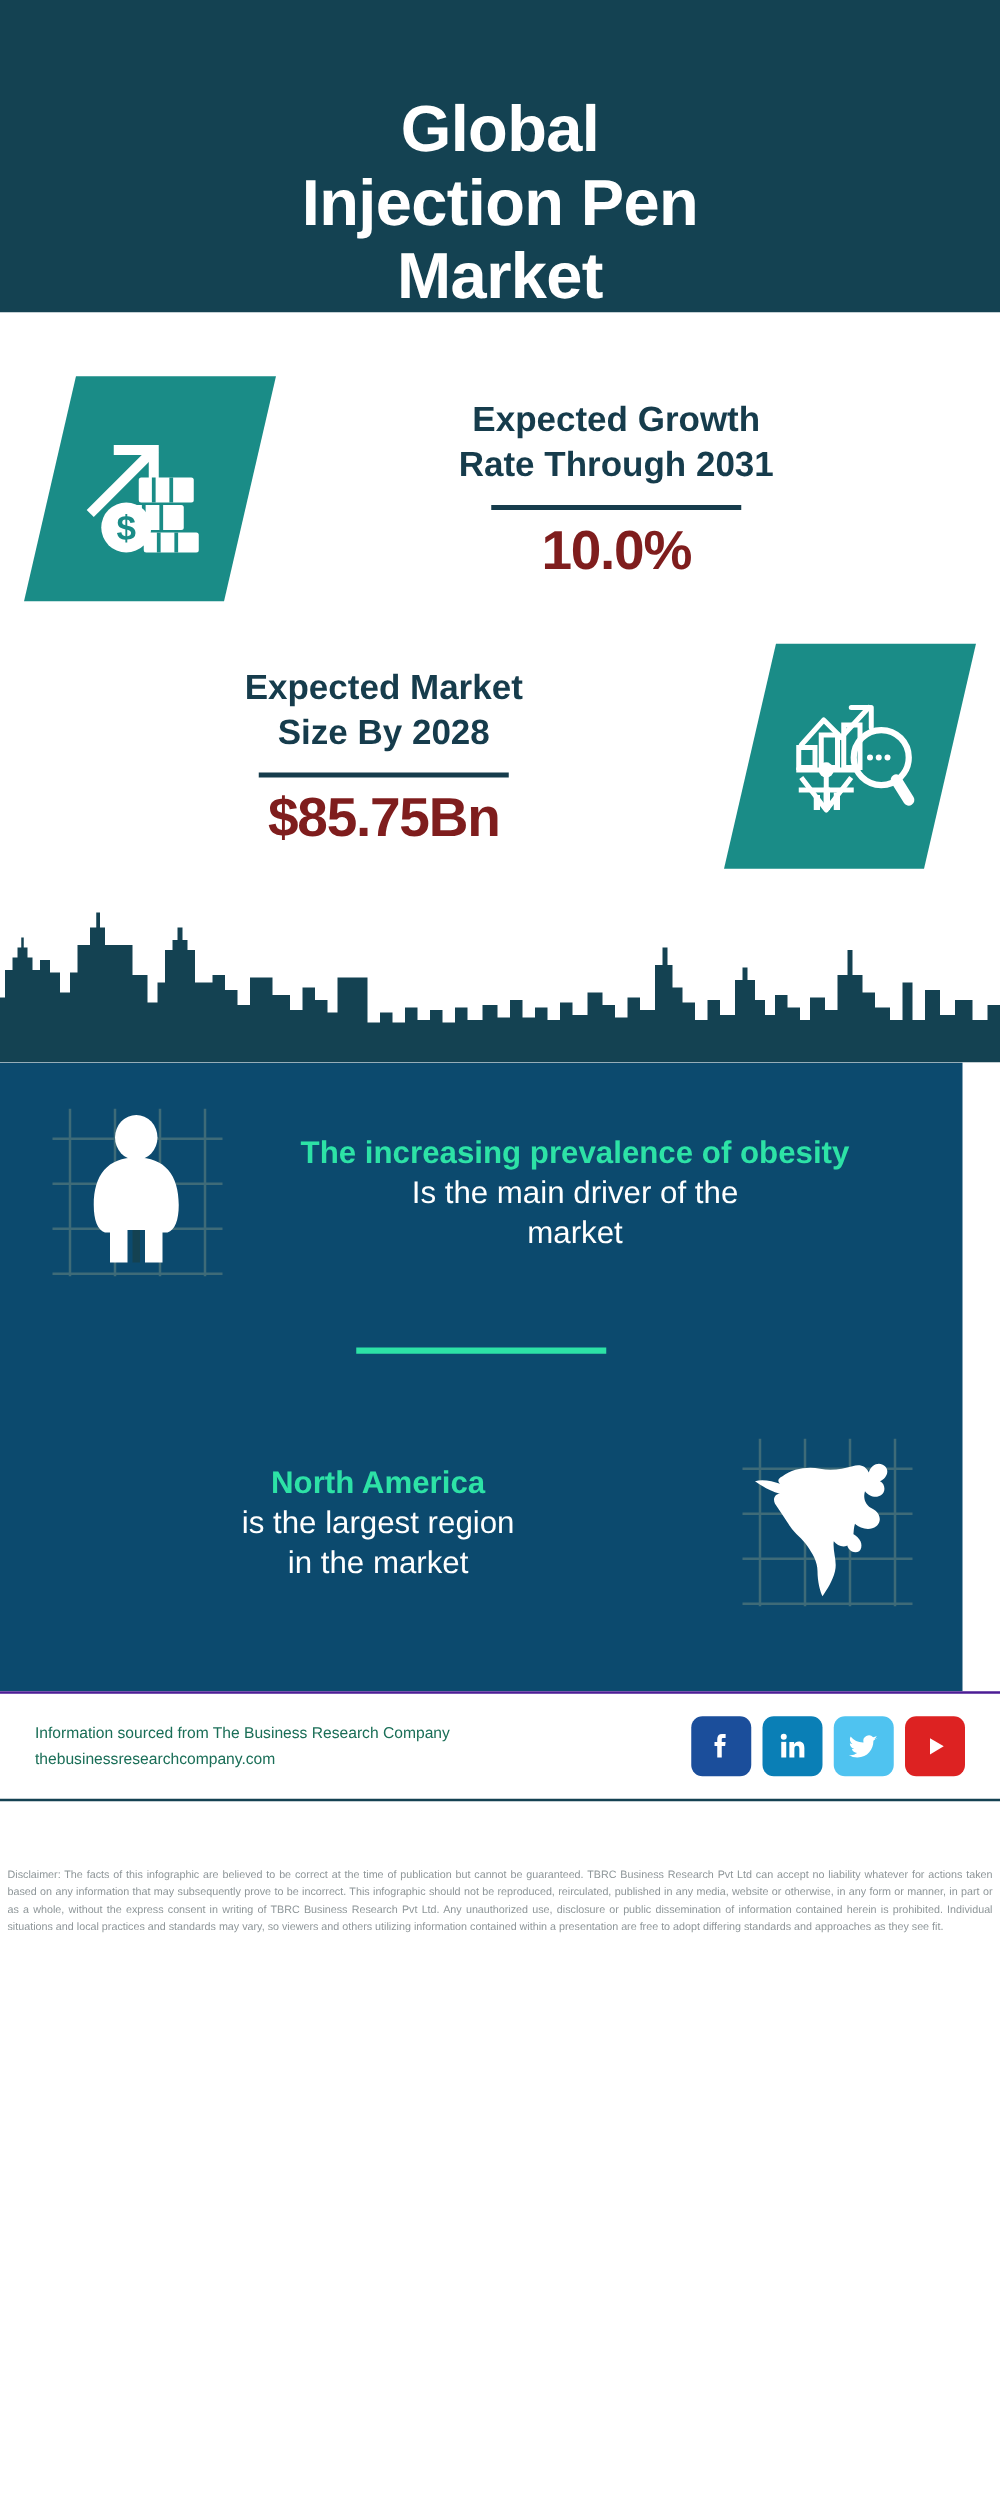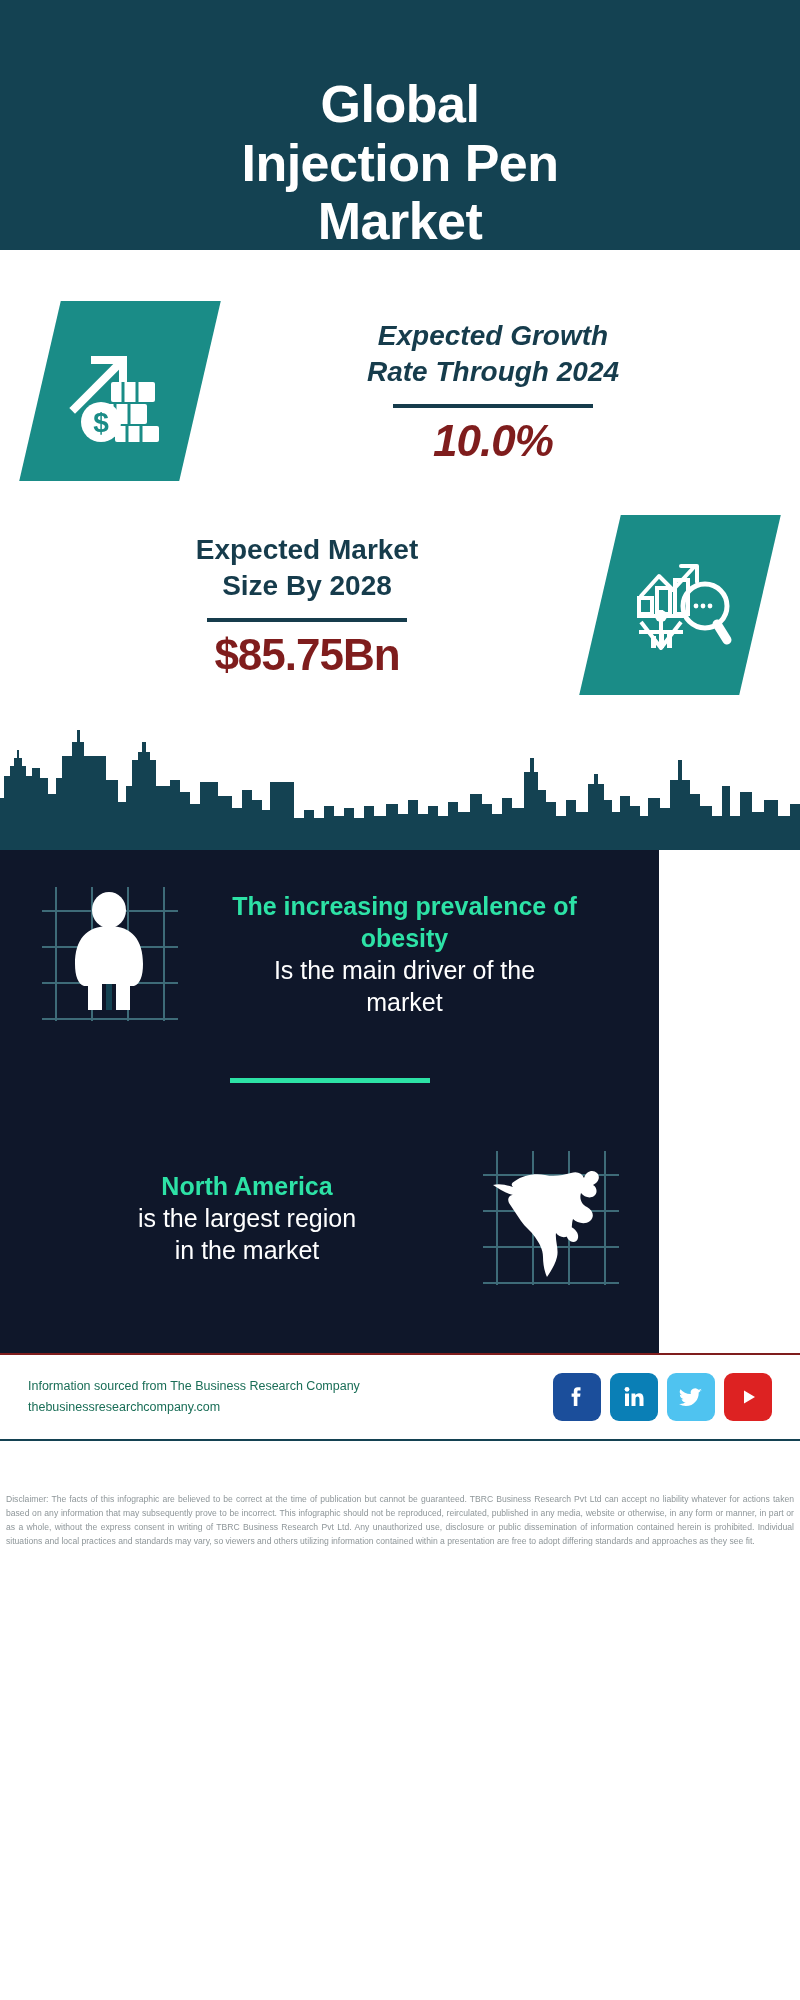--- a/index.html
+++ b/index.html
@@ -59,31 +59,31 @@
     margin:14px auto 10px auto;
   }
   .stat-value {
     color:#7f1d1d;
     font-size:44px;
     font-weight:bold;
     line-height:1.05;
     letter-spacing:-1px;
   }
 
-  .row1 .stat-text { padding-left:26px;font-style:italic; }
+  .row1 .stat-text { padding-left:26px; }
   .row2 .stat-text { padding-right:26px; }
 
   
   .skyline-wrap { width:800px; height:130px; position:relative; background:#ffffff; }
   .skyline-wrap svg { display:block; width:800px; height:130px; }
 
   
   .dark-section {
-    width:659px;
-    background:#0f172a;
+    width:770px;
+    background:#0c4a6e;
     padding:14px 0 40px 0;
   }
 
   .info-row {
     display:flex; align-items:center;
     padding:0 34px;
   }
   .info-row.driver { height:180px; }
   .info-row.region { height:190px;gap:15px; }
 
@@ -112,21 +112,21 @@
   .divider {
     width:200px; height:5px;
     background:#2DE2A6;
     margin:34px auto 40px auto;
   }
 
   
   .footer-bar {
     width:800px;
     background:#ffffff;
-    border-top:2px solid #7f1d1d;
+    border-top:2px solid #4c1d95;
     border-bottom:2px solid #144252;
     height:88px;
     display:flex; align-items:center;
     padding:0 28px;
   }
   .footer-source { flex:1 1 auto; }
   .footer-line {
     color:#1A6E57;
     font-size:12.5px;
     line-height:1.7;
@@ -188,21 +188,21 @@
               <path d="M76 90 L76 106"></path>
           </g>
           <circle cx="36" cy="86" r="20" fill="#ffffff"></circle>
           <text x="36" y="96" font-size="28" font-weight="bold" fill="#1A8C87" text-anchor="middle" font-family="Liberation Sans, sans-serif">$</text>
         </svg>
       </div>
     </div>
     <div class="stat-text">
       <div class="stat-label">
         <div>Expected Growth</div>
-        <div>Rate Through 2024</div>
+        <div>Rate Through 2031</div>
       </div>
       <div class="stat-rule"></div>
       <div class="stat-value">10.0%</div>
     </div>
   </div>
 
   <div class="stat-row row2">
     <div class="stat-text">
       <div class="stat-label">
         <div>Expected Market</div>

